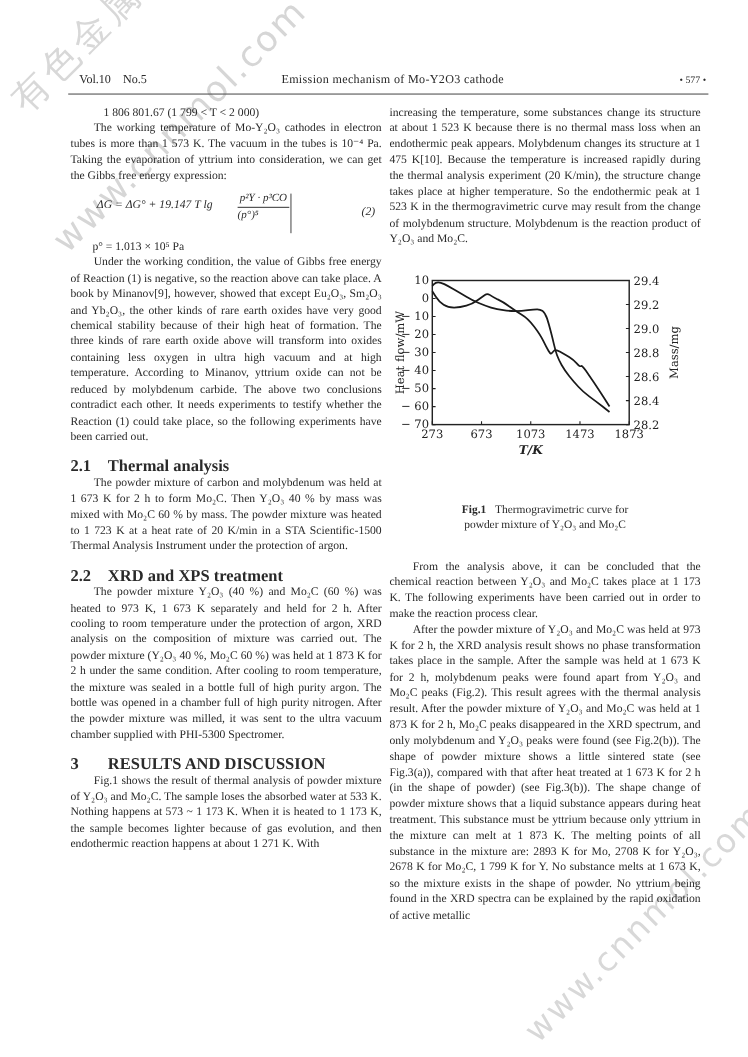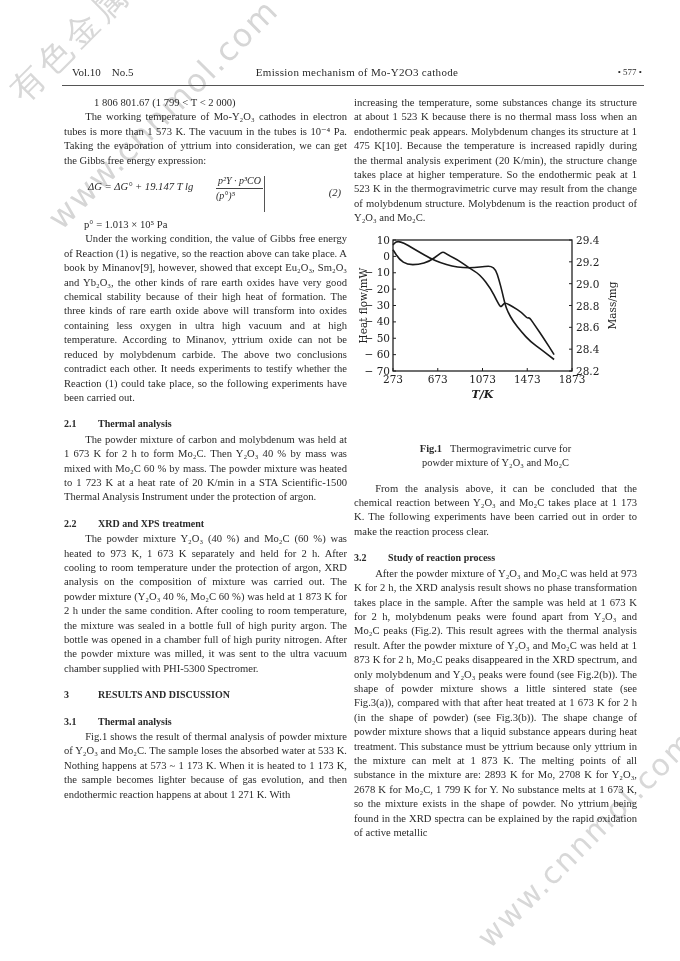--- a/index.html
+++ b/index.html
@@ -16,29 +16,29 @@
   .header .page { position: absolute; right: 0; top: 1px; font-size: 9px; }
   .rule { position: absolute; left: 62px; right: 36px; top: 85px; height: 1px; background: #555; }
 
   .col { position: absolute; font-size: 10.6px; line-height: 14.4px; text-align: justify; }
   .colL { left: 64px; width: 283px; top: 96px; }
   .colR { left: 354px; width: 283px; top: 96px; }
   p { margin: 0; }
   .ind { text-indent: 2em; }
   .eq { padding-left: 20px; }
   .eqc { text-align: left; padding-left: 30px; }
-  .sec { font-weight: bold; margin-top: 12px; margin-bottom: 1px; font-size: 10px; }
+  .sec { font-weight: bold; margin-top: 12px; margin-bottom: 1px; font-size: 15px; }
   .sec .num { display: inline-block; width: 34px; }
   .gibbs { position: relative; height: 44px; margin-top: 6px; font-style: italic; }
   .gibbs .l1 { position: absolute; left: 24px; top: 6px; }
   .gibbs .frac { position: absolute; left: 152px; top: 0px; font-size: 10px; }
   .gibbs .frac .num { border-bottom: 1px solid #444; padding: 0 2px; }
   .gibbs .vbar { position: absolute; left: 200px; top: 2px; width: 1px; height: 36px; background: #555; }
   .gibbs .eqn { position: absolute; right: 6px; top: 12px; }
-  .fig { position: relative; width: 283px; height: 210px; margin-top: 6px; }
+  .fig { position: relative; width: 283px; height: 210px; margin-top: 21px; }
   .fig svg { position: absolute; left: 0; top: 0; }
   .caption { text-align: center; font-size: 10.4px; line-height: 14px; margin-top: 0px; }
   .caption b { font-weight: bold; margin-right: 8px; }
 </style>
 </head>
 <body>
 
 <div class="watermark wm1">有色金属在线</div>
 <div class="watermark wm2">www.cnnmol.com</div>
 <div class="watermark wm4">www.cnnmol.com</div>
@@ -67,21 +67,20 @@
   <p class="ind">Under the working condition, the value of Gibbs free energy of Reaction (1) is negative, so the reaction above can take place. A book by Minanov[9], however, showed that except Eu₂O₃, Sm₂O₃ and Yb₂O₃, the other kinds of rare earth oxides have very good chemical stability because of their high heat of formation. The three kinds of rare earth oxide above will transform into oxides containing less oxygen in ultra high vacuum and at high temperature. According to Minanov, yttrium oxide can not be reduced by molybdenum carbide. The above two conclusions contradict each other. It needs experiments to testify whether the Reaction (1) could take place, so the following experiments have been carried out.</p>
 
   <div class="sec"><span class="num">2.1</span><span>Thermal analysis</span></div>
   <p class="ind">The powder mixture of carbon and molybdenum was held at 1 673 K for 2 h to form Mo₂C. Then Y₂O₃ 40 % by mass was mixed with Mo₂C 60 % by mass. The powder mixture was heated to 1 723 K at a heat rate of 20 K/min in a STA Scientific-1500 Thermal Analysis Instrument under the protection of argon.</p>
 
   <div class="sec"><span class="num">2.2</span><span>XRD and XPS treatment</span></div>
   <p class="ind">The powder mixture Y₂O₃ (40 %) and Mo₂C (60 %) was heated to 973 K, 1 673 K separately and held for 2 h. After cooling to room temperature under the protection of argon, XRD analysis on the composition of mixture was carried out. The powder mixture (Y₂O₃ 40 %, Mo₂C 60 %) was held at 1 873 K for 2 h under the same condition. After cooling to room temperature, the mixture was sealed in a bottle full of high purity argon. The bottle was opened in a chamber full of high purity nitrogen. After the powder mixture was milled, it was sent to the ultra vacuum chamber supplied with PHI-5300 Spectromer.</p>
 
   <div class="sec"><span class="num">3</span><span>RESULTS AND DISCUSSION</span></div>
 
-  <div class="sec"><span class="num">3.1</span><span>Thermal analysis</span></div>
   <p class="ind">Fig.1 shows the result of thermal analysis of powder mixture of Y₂O₃ and Mo₂C. The sample loses the absorbed water at 533 K. Nothing happens at 573 ~ 1 173 K. When it is heated to 1 173 K, the sample becomes lighter because of gas evolution, and then endothermic reaction happens at about 1 271 K. With</p>
 </div>
 
 <div class="col colR">
   <p>increasing the temperature, some substances change its structure at about 1 523 K because there is no thermal mass loss when an endothermic peak appears. Molybdenum changes its structure at 1 475 K[10]. Because the temperature is increased rapidly during the thermal analysis experiment (20 K/min), the structure change takes place at higher temperature. So the endothermic peak at 1 523 K in the thermogravimetric curve may result from the change of molybdenum structure. Molybdenum is the reaction product of Y₂O₃ and Mo₂C.</p>
 
   <div class="fig">
     <svg id="chart" width="283" height="180" viewBox="0 0 283 180">
         <rect x="39" y="8" width="179" height="131" fill="none" stroke="#222" stroke-width="1.3"></rect>
         <line x1="39" y1="8" x2="42" y2="8" stroke="#222" stroke-width="1"></line>
@@ -131,17 +130,16 @@
         <text x="0" y="0" transform="translate(262 73.5) rotate(-90)" text-anchor="middle" font-size="10.5" font-family="&quot;DejaVu Serif&quot;, serif" fill="#222">Mass/mg</text>
         <path d="M39.0 17.8 Q39.0 17.8 42.2 22.7 Q45.4 27.6 49.3 30.1 Q53.2 32.6 58.8 32.6 Q64.4 32.6 70.0 30.9 Q75.6 29.3 80.1 26.0 Q84.5 22.7 86.8 21.1 Q89.0 19.5 91.2 21.1 Q93.5 22.7 98.5 25.2 Q103.6 27.6 109.1 31.7 Q114.7 35.8 120.3 39.1 Q125.9 42.4 131.5 49.8 Q137.1 57.1 139.9 62.9 Q142.7 68.6 144.6 71.9 Q146.4 75.1 147.4 74.3 Q148.3 73.5 149.6 71.9 Q150.9 70.2 155.2 72.7 Q159.5 75.1 163.4 77.6 Q167.3 80.1 170.3 83.3 Q173.3 86.6 174.2 85.8 Q175.2 85.0 178.5 89.9 Q181.9 94.8 185.8 100.5 Q189.7 106.3 194.9 114.4 L200.1 122.6" fill="none" stroke="#1a1a1a" stroke-width="1.6" stroke-linejoin="round"></path>
         <path d="M39.0 12.9 Q39.0 12.9 40.5 11.3 Q42.0 9.6 44.3 9.6 Q46.5 9.6 49.9 11.3 Q53.2 12.9 58.8 16.2 Q64.4 19.5 70.0 22.7 Q75.6 26.0 81.2 28.5 Q86.8 30.9 92.4 32.6 Q98.0 34.2 103.6 35.0 Q109.1 35.8 114.7 35.8 Q120.3 35.8 125.9 35.0 Q131.5 34.2 134.3 34.2 Q137.1 34.2 139.4 35.8 Q141.6 37.5 143.3 42.4 Q144.9 47.3 146.6 53.9 Q148.3 60.4 149.6 66.1 Q150.9 71.9 152.4 76.0 Q153.9 80.1 156.7 85.0 Q159.5 89.9 163.4 94.8 Q167.3 99.7 171.8 104.6 Q176.3 109.5 181.9 113.6 Q187.5 117.7 193.8 122.6 L200.1 127.5" fill="none" stroke="#1a1a1a" stroke-width="1.6" stroke-linejoin="round"></path>
       </svg>
   </div>
   <div class="caption">
     <div><b>Fig.1</b><span>Thermogravimetric curve for</span></div>
     <div>powder mixture of Y₂O₃ and Mo₂C</div>
   </div>
 
-  <p class="ind" style="margin-top:12px">From the analysis above, it can be concluded that the chemical reaction between Y₂O₃ and Mo₂C takes place at 1 173 K. The following experiments have been carried out in order to make the reaction process clear.</p>
+  <p class="ind" style="margin-top:24px">From the analysis above, it can be concluded that the chemical reaction between Y₂O₃ and Mo₂C takes place at 1 173 K. The following experiments have been carried out in order to make the reaction process clear.</p>
 
-  <div class="sec"><span class="num">3.2</span><span>Study of reaction process</span></div>
   <p class="ind">After the powder mixture of Y₂O₃ and Mo₂C was held at 973 K for 2 h, the XRD analysis result shows no phase transformation takes place in the sample. After the sample was held at 1 673 K for 2 h, molybdenum peaks were found apart from Y₂O₃ and Mo₂C peaks (Fig.2). This result agrees with the thermal analysis result. After the powder mixture of Y₂O₃ and Mo₂C was held at 1 873 K for 2 h, Mo₂C peaks disappeared in the XRD spectrum, and only molybdenum and Y₂O₃ peaks were found (see Fig.2(b)). The shape of powder mixture shows a little sintered state (see Fig.3(a)), compared with that after heat treated at 1 673 K for 2 h (in the shape of powder) (see Fig.3(b)). The shape change of powder mixture shows that a liquid substance appears during heat treatment. This substance must be yttrium because only yttrium in the mixture can melt at 1 873 K. The melting points of all substance in the mixture are: 2893 K for Mo, 2708 K for Y₂O₃, 2678 K for Mo₂C, 1 799 K for Y. No substance melts at 1 673 K, so the mixture exists in the shape of powder. No yttrium being found in the XRD spectra can be explained by the rapid oxidation of active metallic</p>
 </div>
 
 </body></html>

